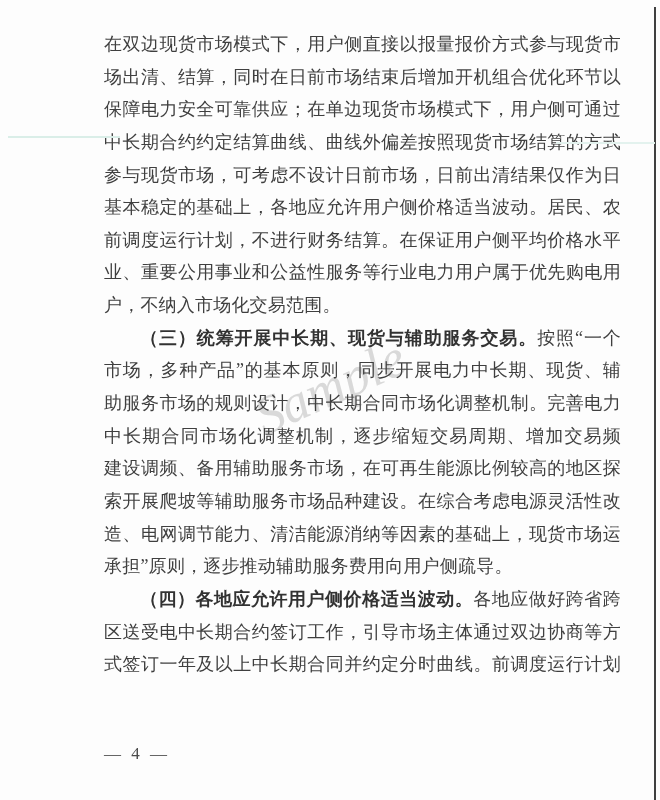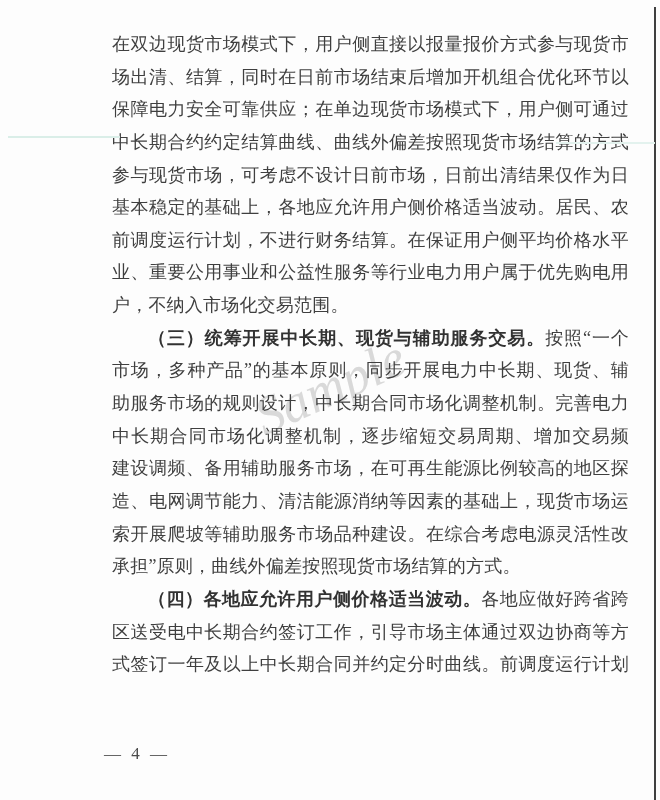--- a/index.html
+++ b/index.html
@@ -11,21 +11,21 @@
     position: relative;
     width: 660px;
     height: 800px;
     background: #fdfdfd;
     overflow: hidden;
     font-family: "Liberation Serif", "DejaVu Serif", serif;
   }
   
   .doc-body {
     position: absolute;
-    left: 112px;
+    left: 104px;
     top: 28px;
     width: 517px;
     color: #3f3f3f;
   }
   .line {
     font-size: 18px;
     line-height: 32.65px;
     height: 32.65px;
     text-align: justify;
     letter-spacing: 0.2px;
@@ -100,23 +100,23 @@
       <div class="line fill"><span class="seg">参与现货市场，可考虑不设计日前市场，日前出清结果仅作为日</span></div>
       <div class="line fill"><span class="seg">基本稳定的基础上，各地应允许用户侧价格适当波动。居民、农</span></div>
       <div class="line fill"><span class="seg">前调度运行计划，不进行财务结算。在保证用户侧平均价格水平</span></div>
       <div class="line fill"><span class="seg">业、重要公用事业和公益性服务等行业电力用户属于优先购电用</span></div>
       <div class="line"><span class="seg">户，不纳入市场化交易范围。</span></div>
       <div class="line fill indent"><span class="seg bold">（三）统筹开展中长期、现货与辅助服务交易。</span><span class="seg">按照“一个</span></div>
       <div class="line fill"><span class="seg">市场，多种产品”的基本原则，同步开展电力中长期、现货、辅</span></div>
       <div class="line fill"><span class="seg">助服务市场的规则设计，中长期合同市场化调整机制。完善电力</span></div>
       <div class="line fill"><span class="seg">中长期合同市场化调整机制，逐步缩短交易周期、增加交易频</span></div>
       <div class="line fill"><span class="seg">建设调频、备用辅助服务市场，在可再生能源比例较高的地区探</span></div>
+      <div class="line fill"><span class="seg">索开展爬坡等辅助服务市场品种建设。在综合考虑电源灵活性改</span></div>
       <div class="line fill"><span class="seg">造、电网调节能力、清洁能源消纳等因素的基础上，现货市场运</span></div>
-      <div class="line fill"><span class="seg">索开展爬坡等辅助服务市场品种建设。在综合考虑电源灵活性改</span></div>
-      <div class="line"><span class="seg">承担”原则，曲线外偏差按照现货市场结算的方式。</span></div>
+      <div class="line"><span class="seg">承担”原则，逐步推动辅助服务费用向用户侧疏导。</span></div>
       <div class="line fill indent"><span class="seg bold">（四）各地应允许用户侧价格适当波动。</span><span class="seg">各地应做好跨省跨</span></div>
       <div class="line fill"><span class="seg">区送受电中长期合约签订工作，引导市场主体通过双边协商等方</span></div>
       <div class="line fill"><span class="seg">式签订一年及以上中长期合同并约定分时曲线。前调度运行计划</span></div>
     </div>
 
   <div class="footer">— 4 —</div>
 
   <div class="scan-edge-vertical"></div>
   <div class="scan-line-left"></div>
   <div class="scan-line-right"></div>

